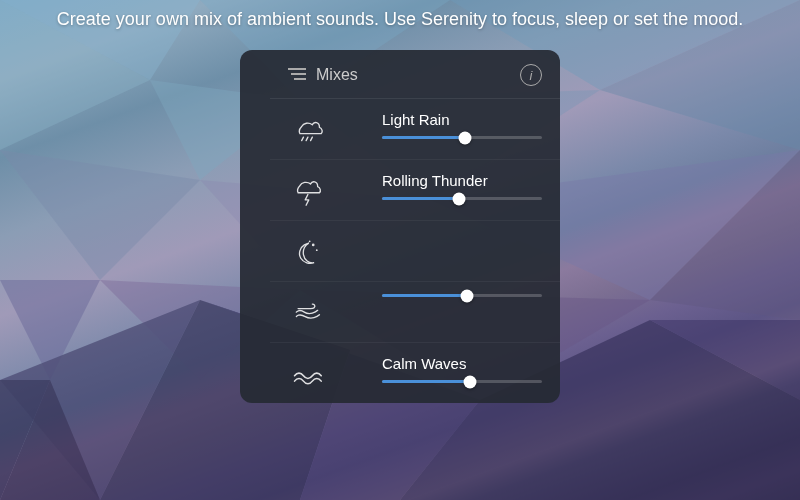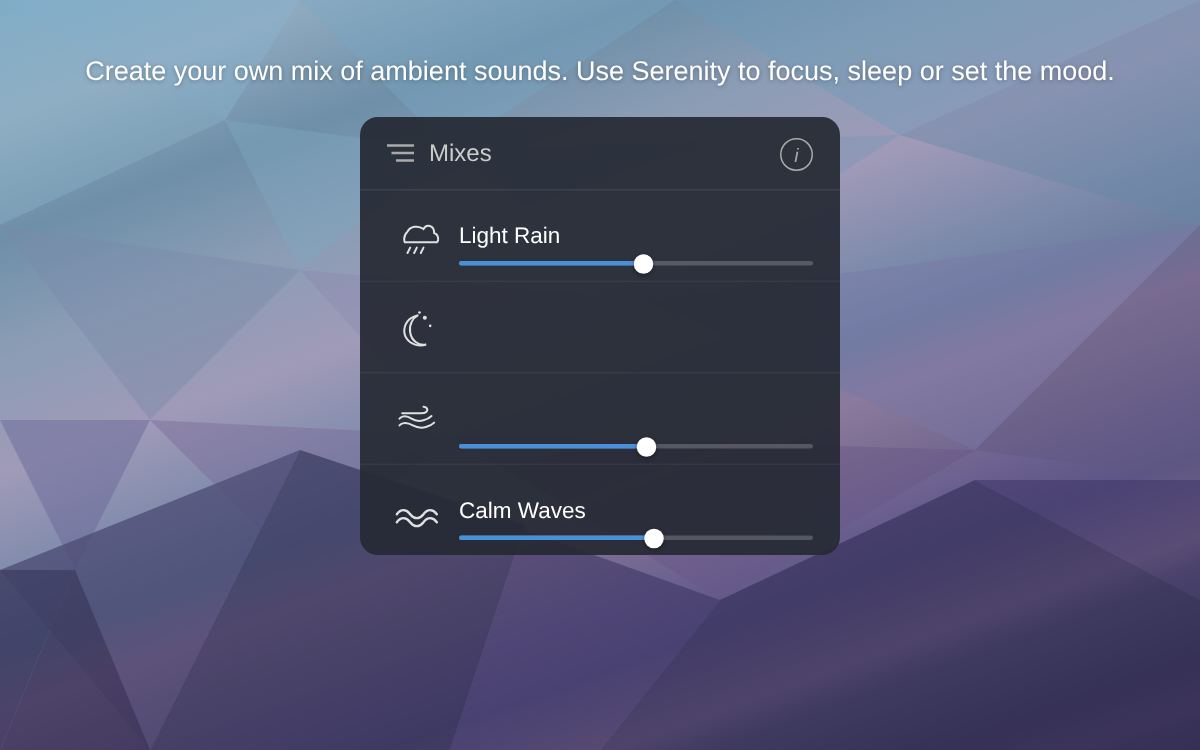--- a/index.html
+++ b/index.html
@@ -27,36 +27,37 @@
       width: 100%;
       height: 100%;
       opacity: 0.7;
     }
 
     .header-text {
       position: relative;
       z-index: 2;
       text-align: center;
       color: white;
-      padding-top: 34px;
+      padding-top: 6px;
       padding-bottom: 18px;
       font-size: 18px;
       line-height: 1.45;
       font-weight: 300;
       text-shadow: 0 1px 3px rgba(0,0,0,0.3);
     }
 
     .panel {
       position: relative;
       z-index: 2;
       width: 320px;
       margin: 0 auto;
       background: rgba(38, 42, 52, 0.93);
       border-radius: 12px;
       overflow: hidden;
+      padding-left: 30px;
     }
 
     .panel-header {
       display: flex;
       align-items: center;
       justify-content: space-between;
       padding: 14px 18px 12px 18px;
       border-bottom: 1px solid rgba(255,255,255,0.08);
     }
 
@@ -93,23 +94,24 @@
       font-style: italic;
       font-size: 13px;
     }
 
     .sound-list {
       padding: 0;
     }
 
     .sound-item {
       display: flex;
-      align-items: flex-end;
+      align-items: flex-start;
       padding: 12px 18px 10px 18px;
       border-bottom: 1px solid rgba(255,255,255,0.05);
+      gap: 46px;
     }
 
     .sound-item:last-child {
       border-bottom: none;
     }
 
     .sound-icon {
       width: 38px;
       height: 38px;
       flex-shrink: 0;
@@ -233,20 +235,35 @@
       <div class="sound-name">Light Rain</div>
       <div class="slider-track">
         <div class="slider-fill" style="width:52%"></div>
         <div class="slider-thumb" style="left:52%"></div>
       </div>
     </div>
   </div>
       <div class="sound-item">
     <div class="sound-icon">
       <svg viewBox="0 0 36 36" fill="none" xmlns="http://www.w3.org/2000/svg">
+    <path d="M8 20 C8 20 6 16 10 12 C12 8 18 7 22 10 C24 6 30 7 30 13 C33 14 34 18 32 20 Z" stroke="white" stroke-width="1.5" fill="none"></path>
+    <polyline points="19,22 16,28 20,28 17,34" stroke="white" stroke-width="1.5" stroke-linecap="round" stroke-linejoin="round" fill="none"></polyline>
+  </svg>
+    </div>
+    <div class="sound-content">
+      <div class="sound-name">Rolling Thunder</div>
+      <div class="slider-track">
+        <div class="slider-fill" style="width:48%"></div>
+        <div class="slider-thumb" style="left:48%"></div>
+      </div>
+    </div>
+  </div>
+      <div class="sound-item">
+    <div class="sound-icon">
+      <svg viewBox="0 0 36 36" fill="none" xmlns="http://www.w3.org/2000/svg">
     <path d="M20 8 C16 10 13 15 14 21 C15 27 20 31 26 30 C21 32 14 30 11 25 C8 20 10 13 15 10 C17 9 19 8 20 8 Z" stroke="white" stroke-width="1.5" fill="none"></path>
     <circle cx="25" cy="10" r="1.5" fill="white"></circle>
     <circle cx="29" cy="16" r="1" fill="white"></circle>
     <circle cx="21" cy="6" r="1" fill="white"></circle>
   </svg>
     </div>
   </div>
       <div class="sound-item">
     <div class="sound-icon">
       <svg viewBox="0 0 36 36" fill="none" xmlns="http://www.w3.org/2000/svg">

